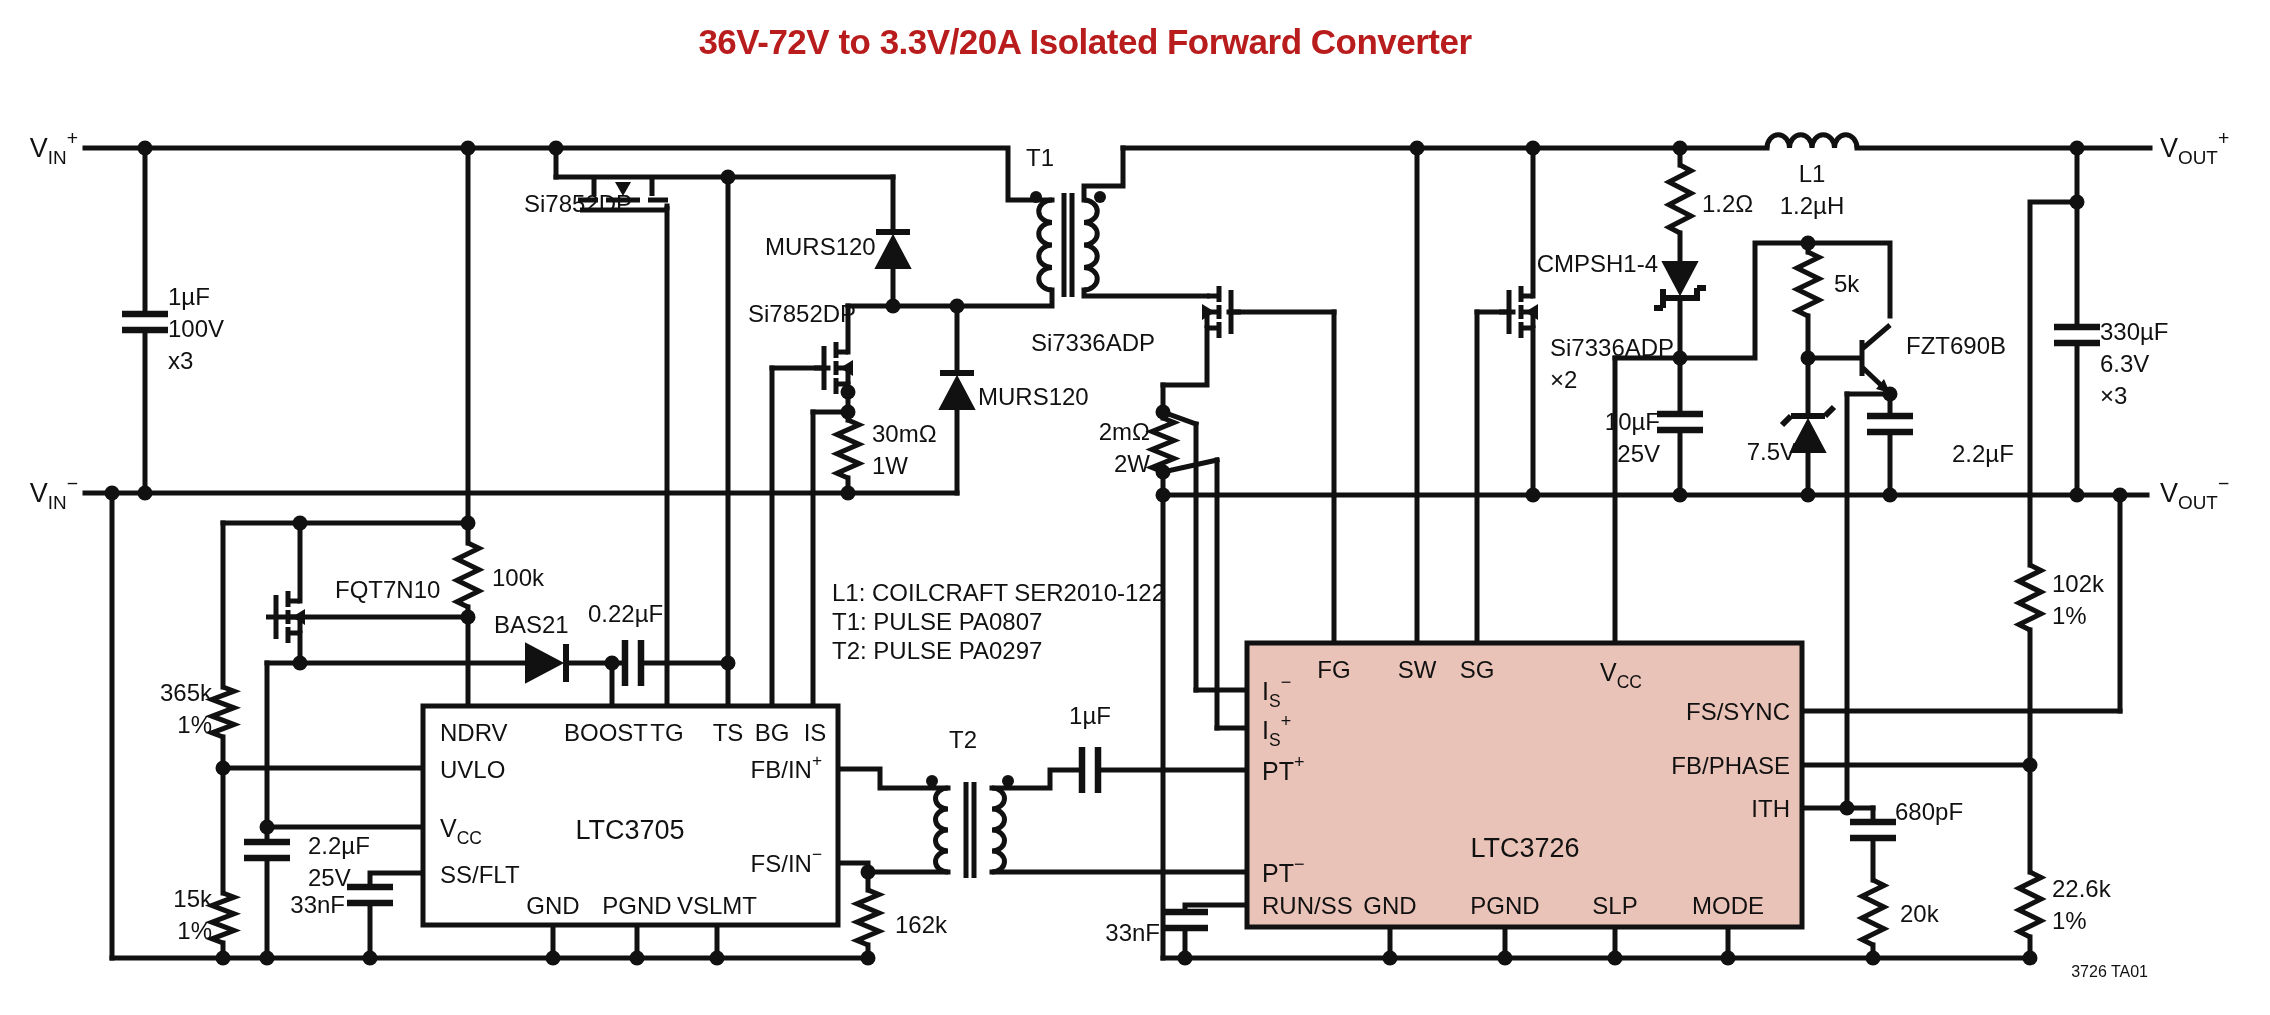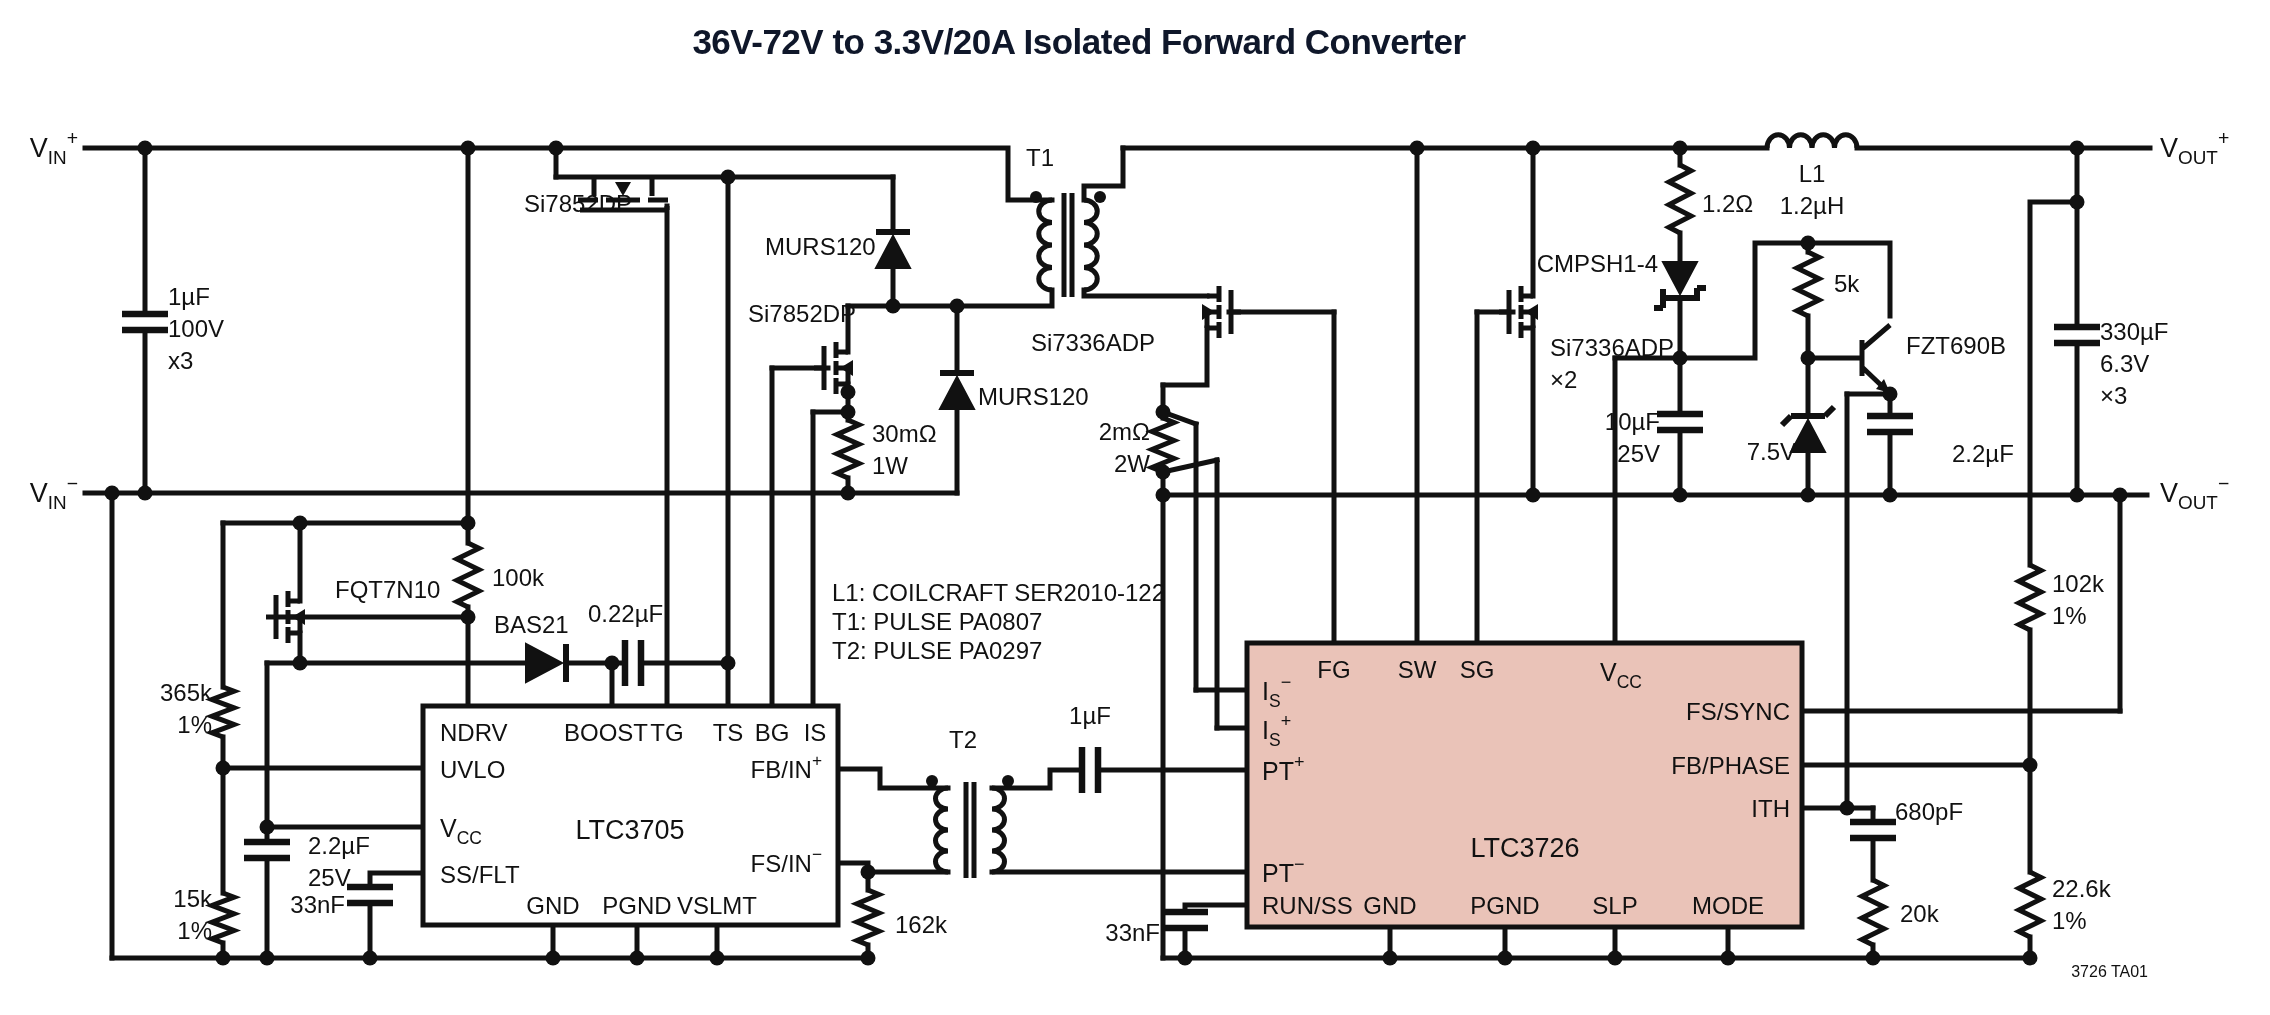--- a/index.html
+++ b/index.html
@@ -1,19 +1,19 @@
 <!DOCTYPE html>
 <html><head>
 <meta charset="utf-8">
 <style>
   html,body{margin:0;padding:0;background:#fff;}
   body{font-family:"Liberation Sans", sans-serif;}
   #stage{position:relative;width:2270px;height:1015px;background:#ffffff;overflow:hidden;}
-  #title{position:absolute;top:22px;left:6px;width:2146px;text-align:center;
-         font-size:35px;font-weight:bold;letter-spacing:-0.5px;color:#0f172a;}
+  #title{position:absolute;top:22px;left:12px;width:2146px;text-align:center;
+         font-size:35px;font-weight:bold;letter-spacing:-0.5px;color:#b91c1c;}
   svg text{fill:#111;}
 </style>
 </head>
 <body>
 
 <div id="stage">
   <div id="title">36V-72V to 3.3V/20A Isolated Forward Converter</div>
   <svg id="cv" width="2270" height="1015" viewBox="0 0 2270 1015">
       <polyline points="85,148 1008,148 1008,200 1052,200" fill="none" stroke="#111" stroke-width="5" stroke-linecap="square"></polyline>
       <polyline points="85,493 957,493" fill="none" stroke="#111" stroke-width="5" stroke-linecap="square"></polyline>

